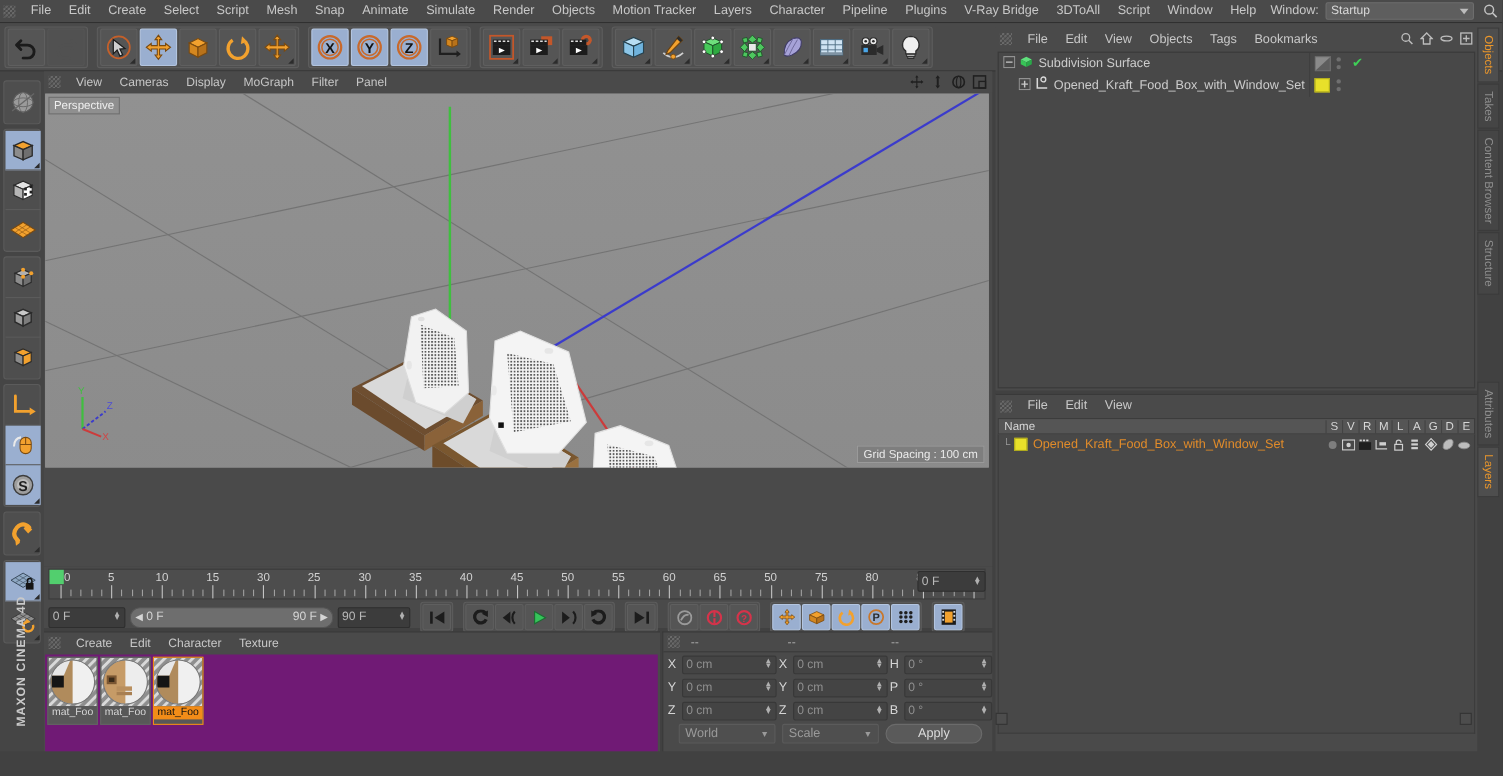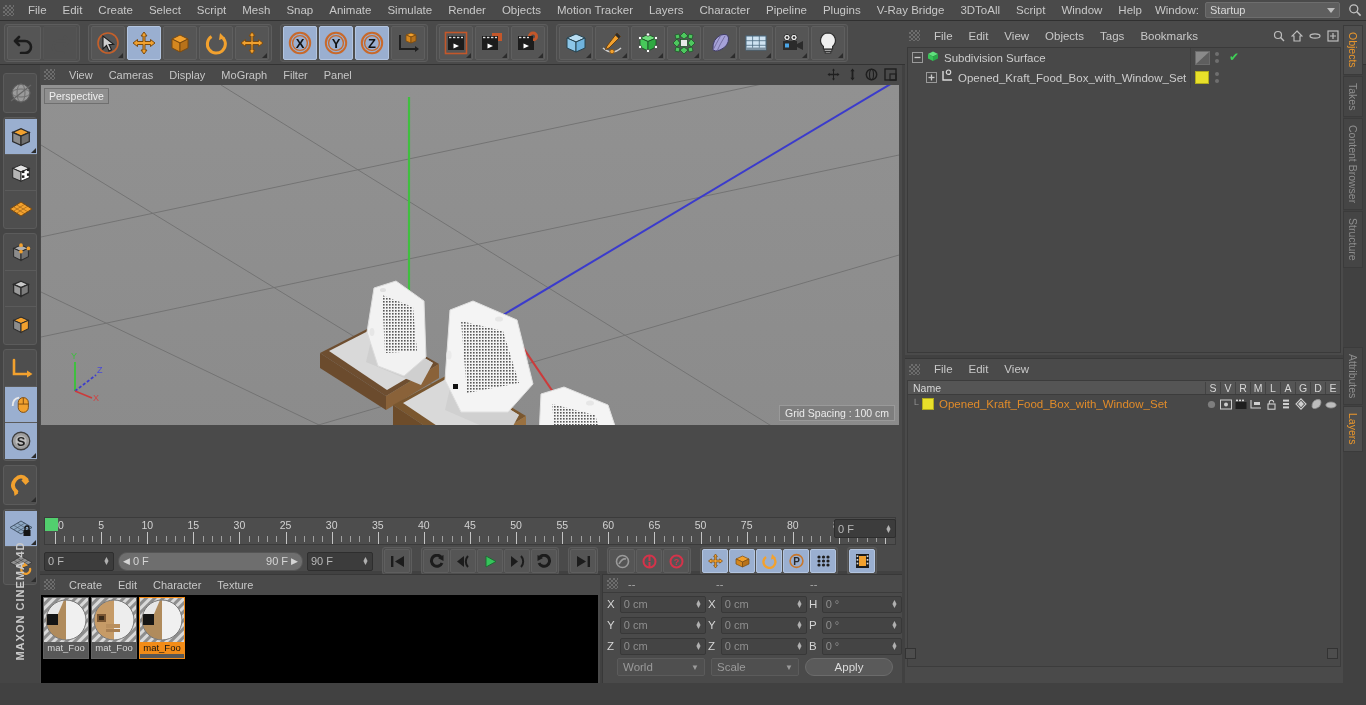--- a/index.html
+++ b/index.html
@@ -104,21 +104,21 @@
   .tbtn-s.sel{ background:#9aafd0; border-color:#b3c5e0; }
   .tgrp-s{ display:flex; background:#4f4f4f; border:1px solid #5d5d5d; border-radius:3px;
       padding:1px; gap:1px; margin-left:5px; }
 
   
   .matmgr{ position:absolute; left:40px; top:574px; width:560px; height:109px;
       background:#4a4a4a; border-top:1px solid #383838; }
   .matmenu{ height:19px; display:flex; align-items:center; padding-left:4px; gap:0; }
   .matmenu .mi{ font-size:11px; padding:1px 8px; }
   .matarea{ position:absolute; left:1px; top:20px; width:557px; height:88px;
-      background:#000000; display:flex; gap:2px; padding:2px; }
+      background:#701a75; display:flex; gap:2px; padding:2px; }
   .matcell{ width:46px; height:62px; background:#585858; border:1px solid #636363;
       display:flex; flex-direction:column; align-items:center; }
   .matsphere{ width:44px; height:44px; position:relative; overflow:hidden; }
   .matname{ font-size:9.5px; color:#d7d7d7; width:100%; text-align:center;
       line-height:12px; overflow:hidden; white-space:nowrap; }
   .matcell.sel .matname{ background:#f28c18; color:#111; }
   .matcell.sel{ border-color:#f28c18; }
 
   
   .coords{ position:absolute; left:602px; top:574px; width:300px; height:109px;

